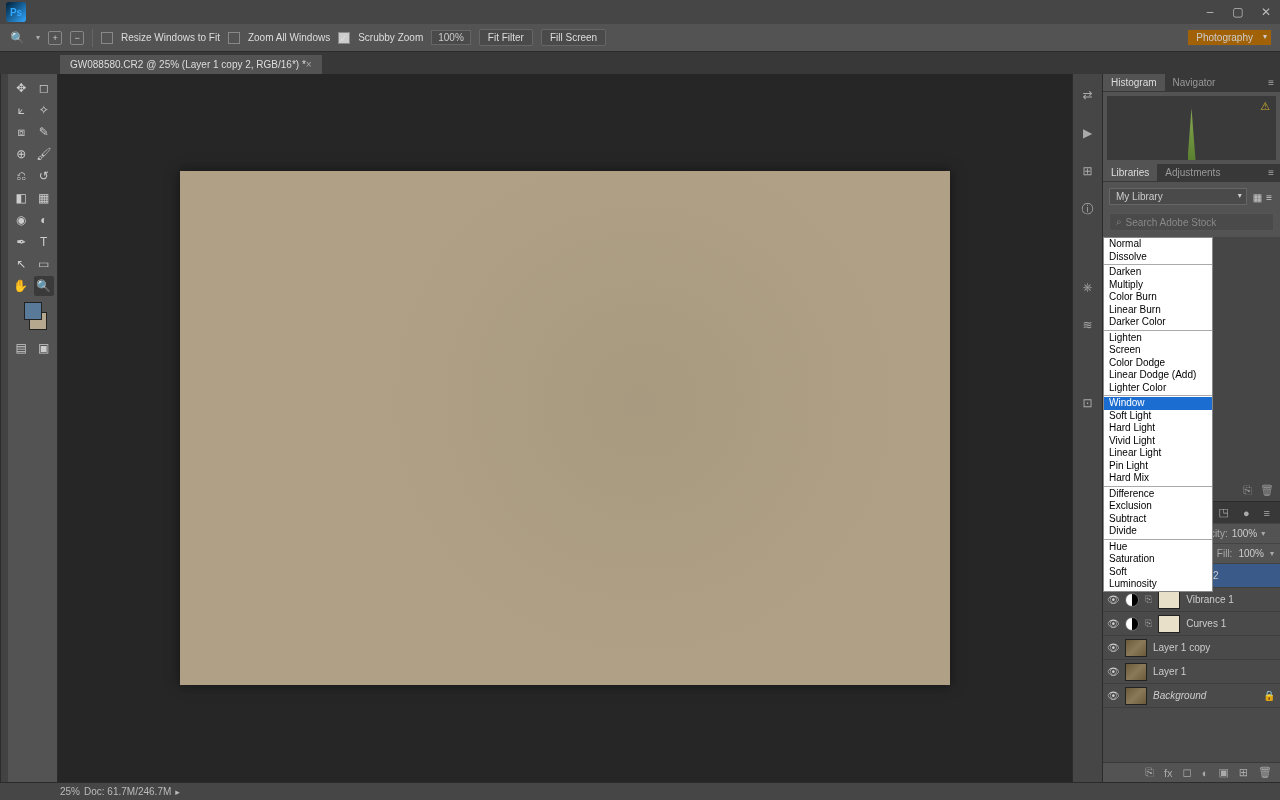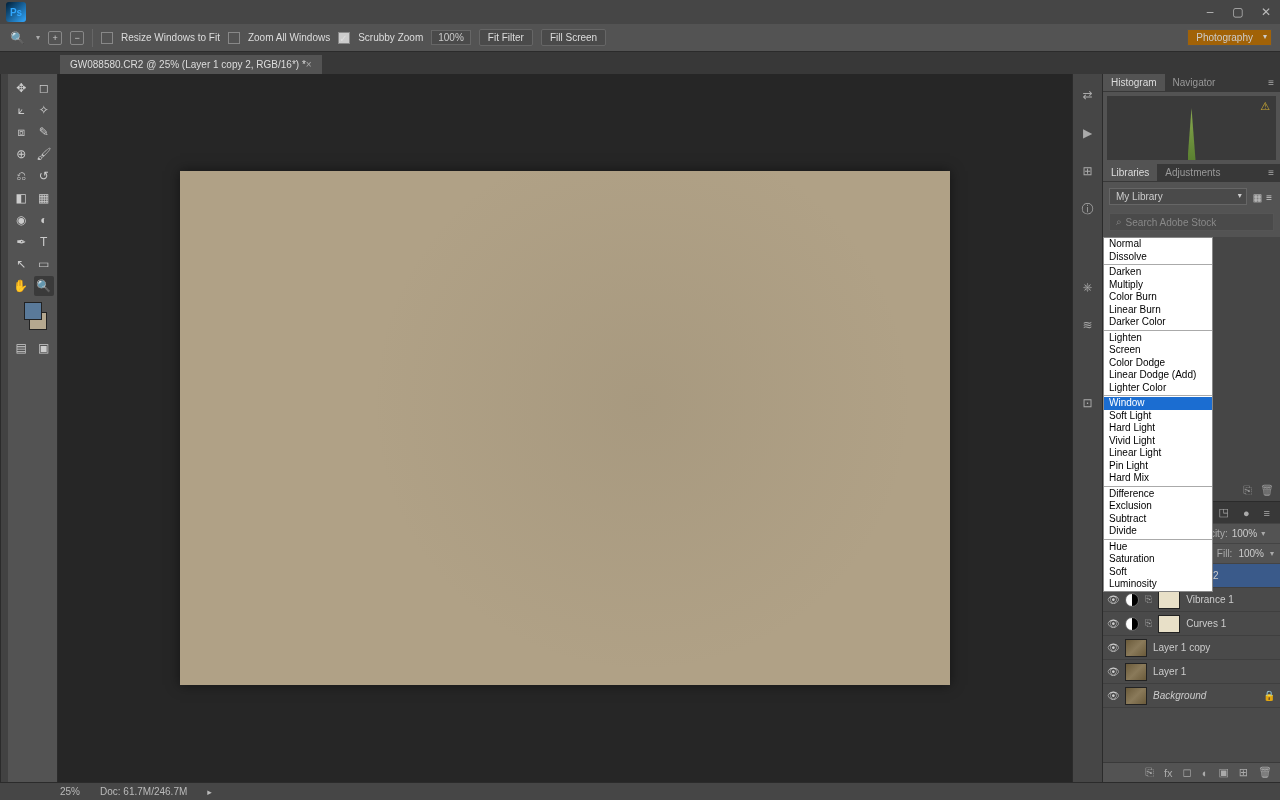--- a/index.html
+++ b/index.html
@@ -94,21 +94,21 @@
 .thumb.tex { background: linear-gradient(135deg,#6a5a3a,#8a7a5a,#6a5a3a); }
 .thumb.adj { background: #e8e0c8; }
 .adj-icon { width: 14px; height: 14px; border-radius: 50%; background: linear-gradient(90deg,#fff 50%,#000 50%); border: 1px solid #666; }
 .link-ic { font-size: 9px; color: #aaa; }
 .lock-ic { margin-left: auto; font-size: 10px; color: #aaa; }
 .italic { font-style: italic; }
 
 .layers-footer { display: flex; align-items: center; justify-content: flex-end; gap: 10px; padding: 2px 8px; height: 20px; border-top: 1px solid #3a3a3a; font-size: 11px; color: #aaa; }
 
 
-.statusbar { height: 18px; background: #464646; display: flex; align-items: center; padding: 0 60px; gap: 20px; font-size: 10px; color: #bbb; border-top: 1px solid #2b2b2b; }
+.statusbar { height: 18px; background: #464646; display: flex; align-items: center; padding: 0 60px; gap: 4px; font-size: 10px; color: #bbb; border-top: 1px solid #2b2b2b; }
 
 .rail { width: 8px; background: #424242; border-left: 1px solid #2b2b2b; }
 </style>
 </head>
 <body>
 
 <div class="titlebar">
   <div class="logo">Ps</div>
   <div class="winbtns">
     <div>–</div>

